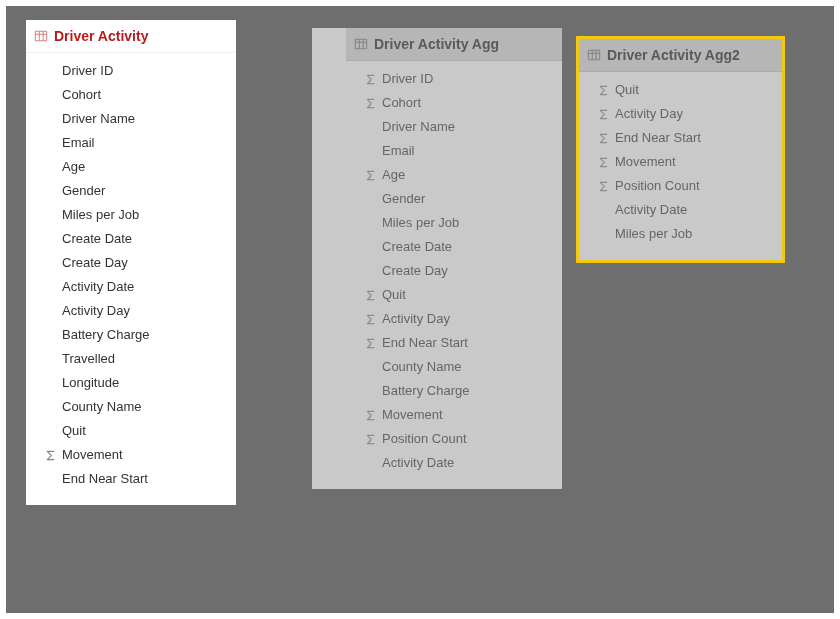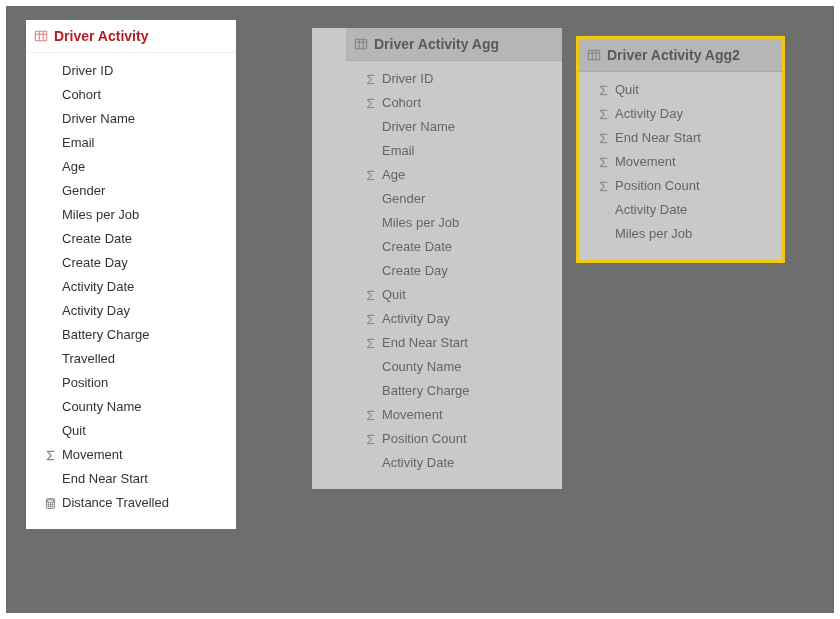--- a/index.html
+++ b/index.html
@@ -144,56 +144,41 @@
         <div class="field-row">
           <span class="field-icon"></span>
           <span class="field-label">Battery Charge</span>
         </div>
         <div class="field-row">
           <span class="field-icon"></span>
           <span class="field-label">Travelled</span>
         </div>
         <div class="field-row">
           <span class="field-icon"></span>
-          <span class="field-label">Position</span>
+          <span class="field-label">Longitude</span>
         </div>
         <div class="field-row">
           <span class="field-icon"></span>
           <span class="field-label">County Name</span>
         </div>
         <div class="field-row">
           <span class="field-icon"></span>
           <span class="field-label">Quit</span>
         </div>
         <div class="field-row">
           <span class="field-icon">
             <svg viewBox="0 0 16 16" fill="none" stroke="currentColor" stroke-width="1.4" stroke-linecap="round" stroke-linejoin="round">
               <path d="M12 3 H4 L9 8 L4 13 H12"></path>
             </svg>
           </span>
           <span class="field-label">Movement</span>
         </div>
         <div class="field-row">
           <span class="field-icon"></span>
           <span class="field-label">End Near Start</span>
-        </div>
-        <div class="field-row">
-          <span class="field-icon">
-            <svg viewBox="0 0 16 16" fill="none" stroke="currentColor" stroke-width="1.2">
-              <rect x="3" y="2" width="10" height="12" rx="1"></rect>
-              <rect x="4.5" y="3.5" width="7" height="3"></rect>
-              <circle cx="5.5" cy="9" r="0.7" fill="currentColor"></circle>
-              <circle cx="8" cy="9" r="0.7" fill="currentColor"></circle>
-              <circle cx="10.5" cy="9" r="0.7" fill="currentColor"></circle>
-              <circle cx="5.5" cy="11.5" r="0.7" fill="currentColor"></circle>
-              <circle cx="8" cy="11.5" r="0.7" fill="currentColor"></circle>
-              <circle cx="10.5" cy="11.5" r="0.7" fill="currentColor"></circle>
-            </svg>
-          </span>
-          <span class="field-label">Distance Travelled</span>
         </div>
       </div>
     </div>
   <div id="card2" class="table-card dimmed">
       <div class="card-header">
         <span class="header-icon">
           <svg viewBox="0 0 16 16" fill="none" stroke="currentColor" stroke-width="1.2">
             <rect x="1.5" y="2.5" width="13" height="11" rx="1"></rect>
             <line x1="1.5" y1="6" x2="14.5" y2="6"></line>
             <line x1="6" y1="2.5" x2="6" y2="13.5"></line>

